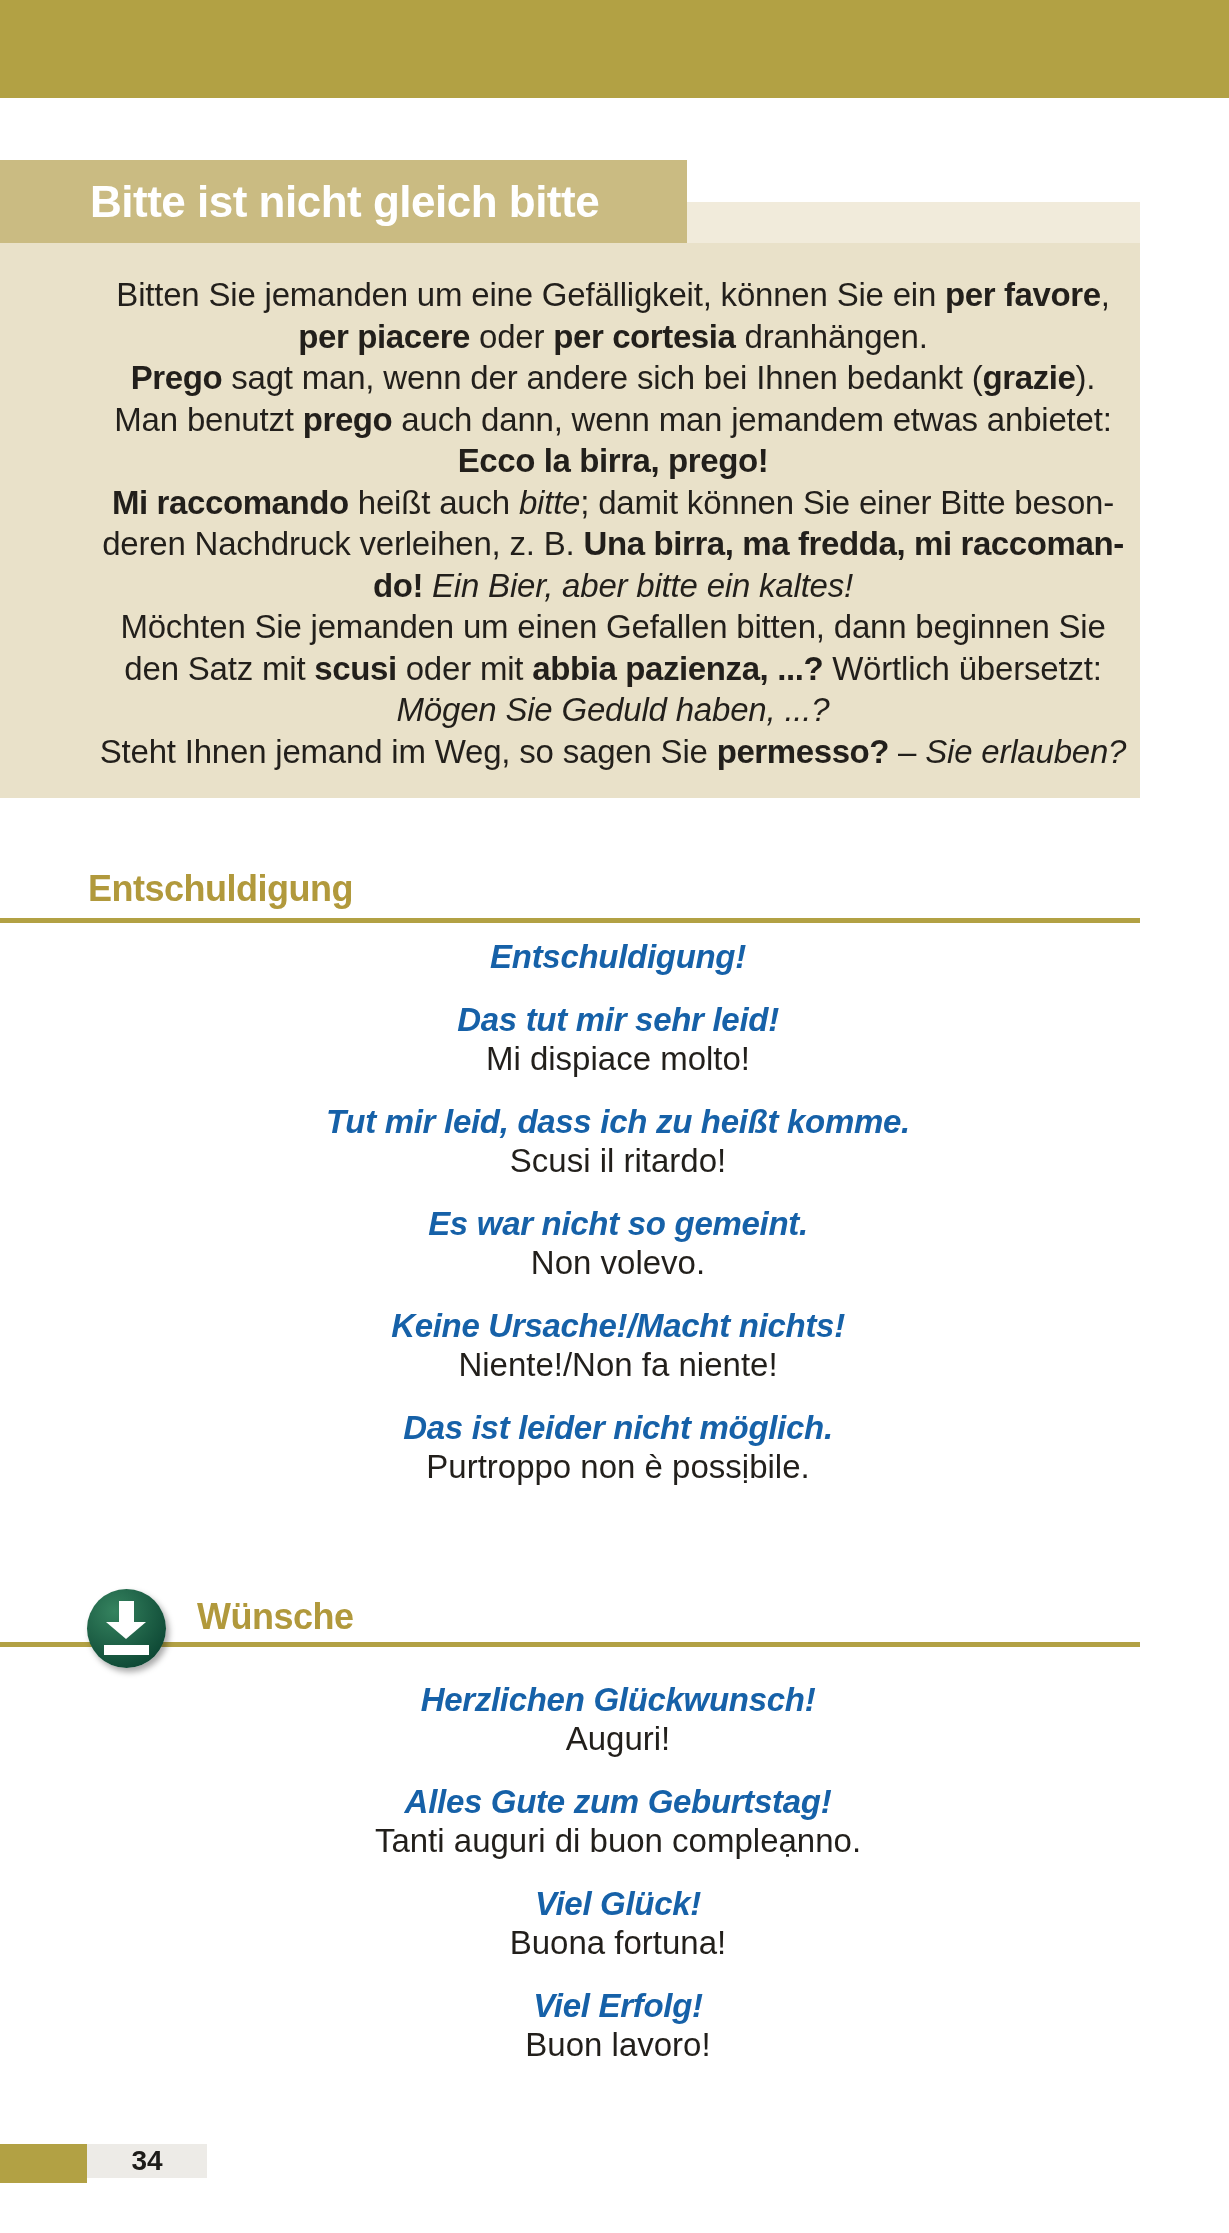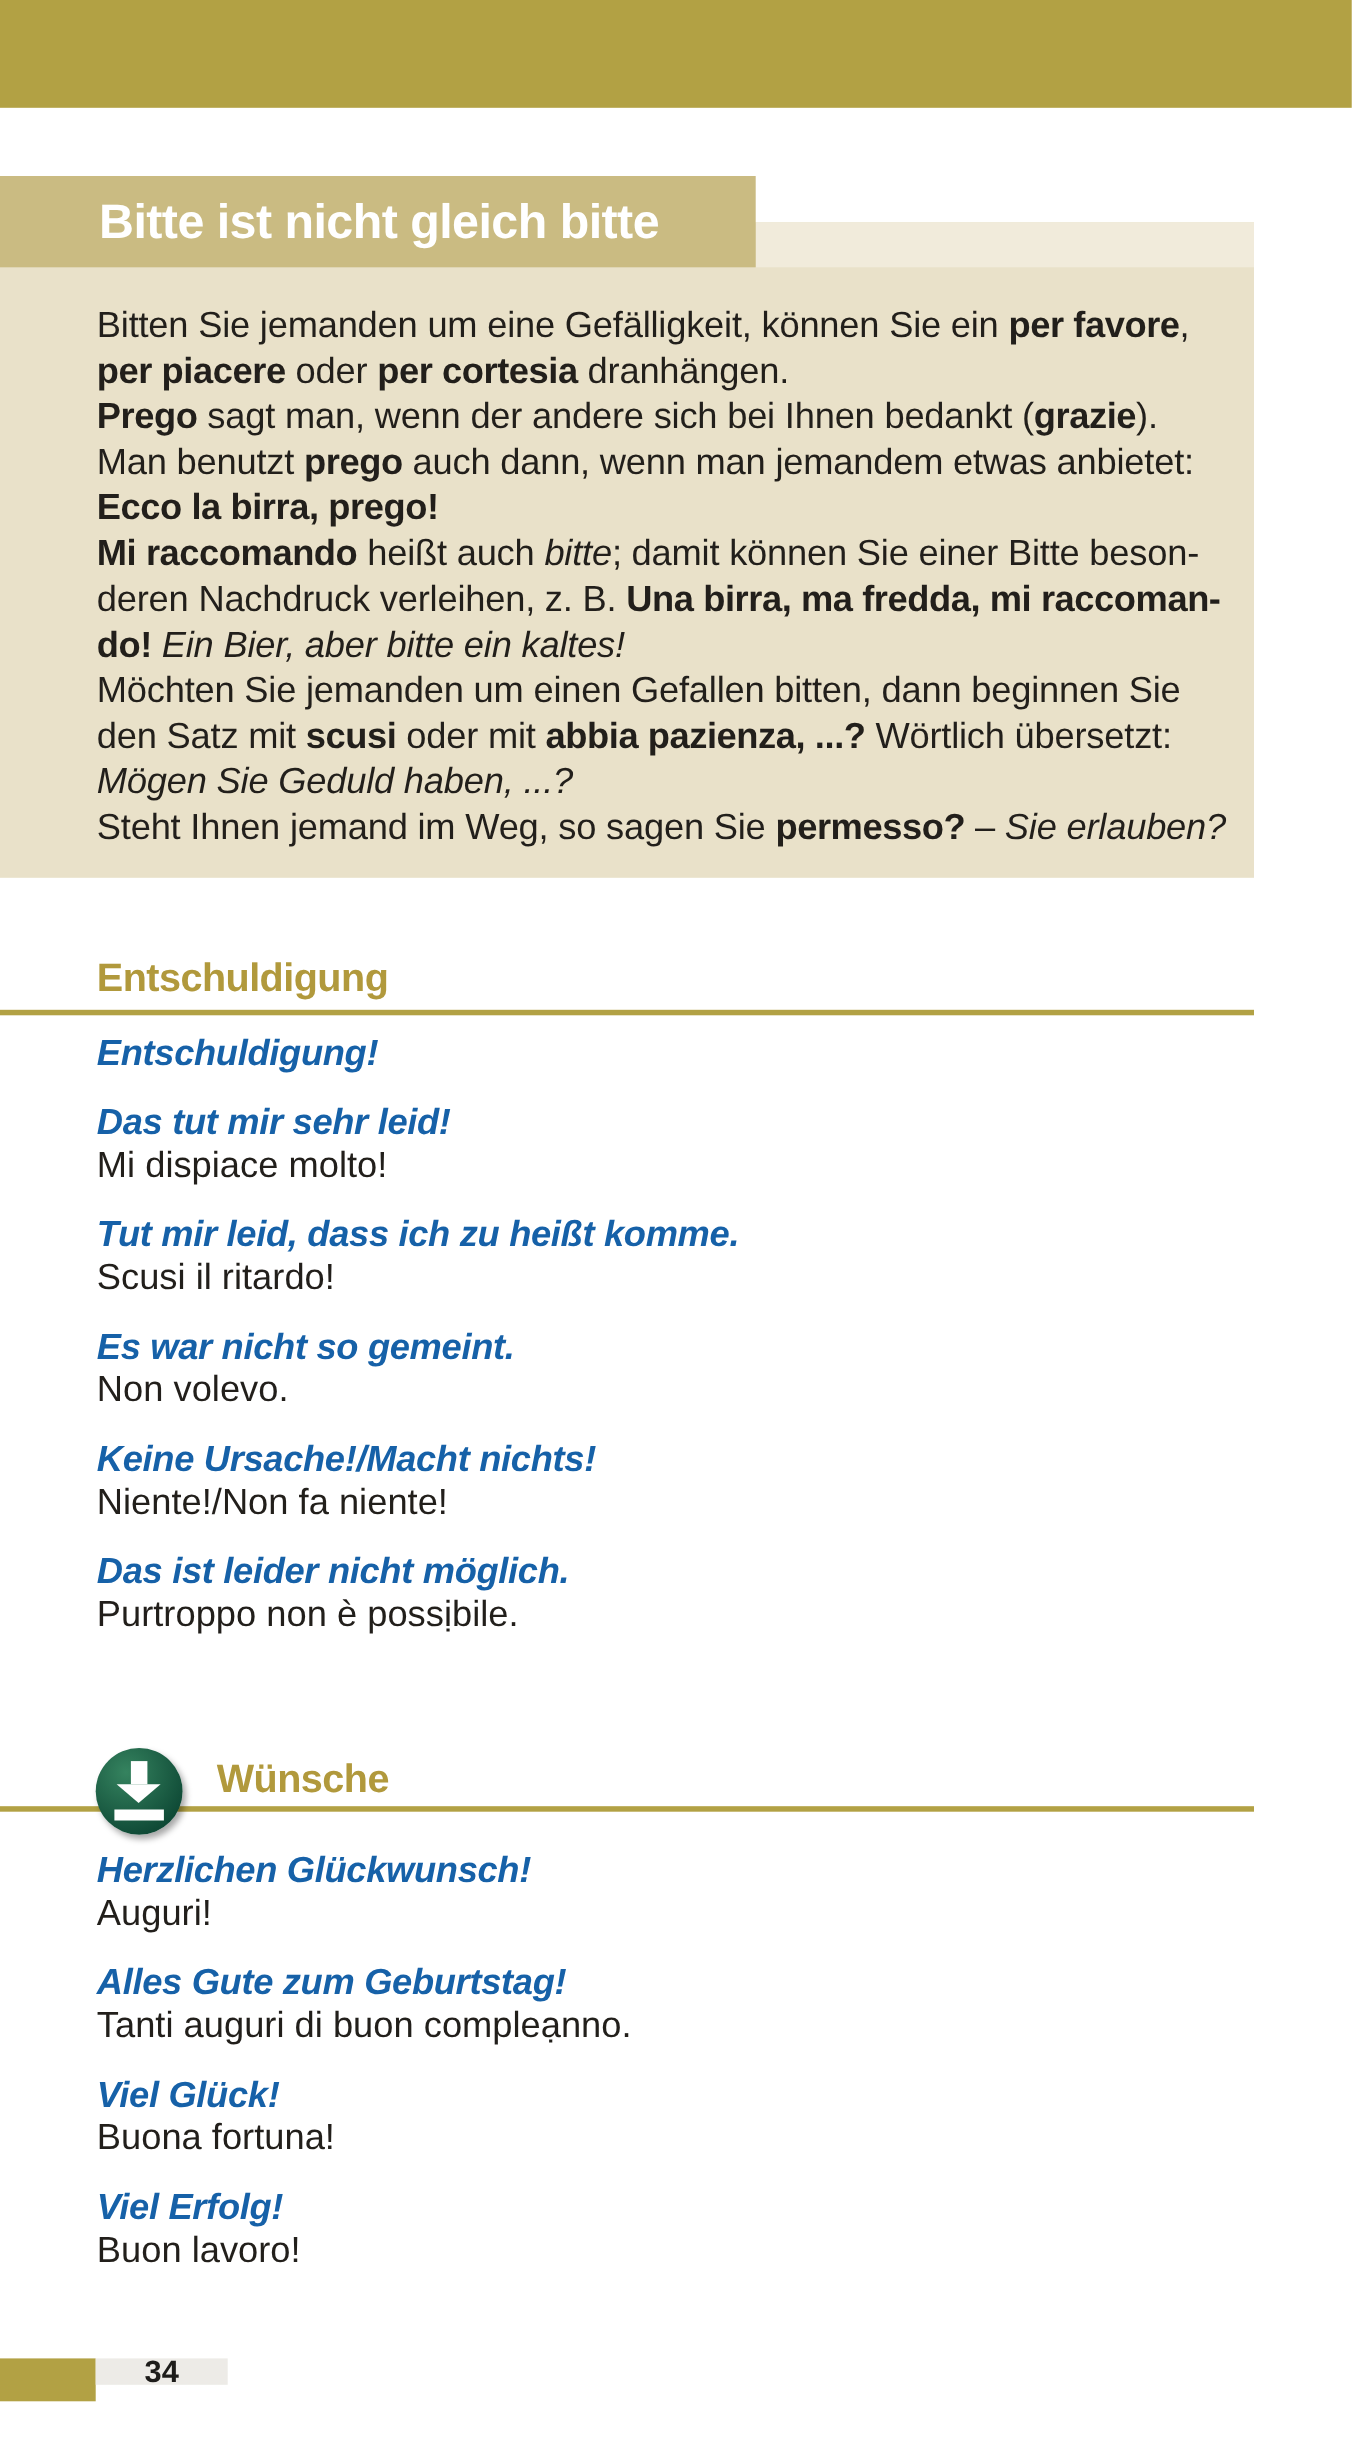--- a/index.html
+++ b/index.html
@@ -2,21 +2,21 @@
 <html style="--gold: #b2a144; --tan: #cabb82; --beige: #e9e1c9; --band: #f1ebdb; --gold-text: #b1993c; --blue: #1661a8; --ink: #221f1b; --gray: #edebe7; --green2: #0d4734; --green1: #35835f;"><head>
 <meta charset="utf-8">
 <style>
   :root{
     --gold:#b2a144; --gold-text:#b1993c; --tan:#cabb82; --beige:#e9e1c9;
     --band:#f1ebdb; --blue:#1661a8; --ink:#221f1b; --gray:#edebe7;
     --green1:#35835f; --green2:#0d4734;
   }
   html,body{margin:0;padding:0;background:#fff;}
   .page{position:relative;width:1229px;height:2233px;background:#fff;overflow:hidden;
-        font-family:"Liberation Sans","DejaVu Sans",sans-serif;color:var(--ink);}
+        font-family:"Liberation Sans","DejaVu Sans",sans-serif;color:var(--ink);text-align:center;}
   .topbar{position:absolute;left:0;top:0;width:1229px;height:98px;background:var(--gold);}
   .infobox{position:absolute;left:0;top:202px;width:1140px;height:596px;background:var(--beige);}
   .infobox-band{position:absolute;left:687px;top:0;width:453px;height:41px;background:var(--band);}
   .titlebox{position:absolute;left:0;top:160px;width:687px;height:83px;background:var(--tan);
             display:flex;align-items:center;}
   .titlebox span{font-size:44px;font-weight:bold;color:#fff;padding-left:90px;letter-spacing:-0.5px;}
   .infobox-text{position:absolute;left:88px;top:274px;width:1050px;font-size:33px;
                 line-height:41.5px;letter-spacing:-0.2px;}
   .box-line{white-space:nowrap;}
   .t-n{font-weight:normal;font-style:normal;}
@@ -39,21 +39,21 @@
   .dl-icon{position:absolute;left:87px;top:1589px;width:79px;height:79px;border-radius:50%;
            background:radial-gradient(circle at 35% 28%,var(--green1),var(--green2) 80%);
            box-shadow:3px 4px 6px rgba(0,0,0,0.35);z-index:3;}
   .arrow-shaft{position:absolute;left:32px;top:12px;width:15px;height:21px;background:#fff;}
   .arrow-head{position:absolute;left:19px;top:33px;width:0;height:0;
               border-left:20px solid transparent;border-right:20px solid transparent;
               border-top:17px solid #fff;}
   .arrow-bar{position:absolute;left:17px;top:56px;width:45px;height:10px;background:#fff;}
   .footer{position:absolute;left:0;top:2144px;width:1229px;height:39px;}
   .footer-gold{position:absolute;left:0;top:0;width:87px;height:39px;background:var(--gold);}
-  .footer-gray{position:absolute;left:87px;top:0;width:120px;height:24px;background:var(--gray);
+  .footer-gray{position:absolute;left:87px;top:0;width:120px;height:34px;background:var(--gray);
                display:flex;align-items:center;justify-content:center;}
   .footer-gray span{font-size:28px;font-weight:bold;color:#1d1c1a;}
 </style>
 </head>
 <body>
 
 <div class="page">
 
   <div class="topbar"></div>
 

